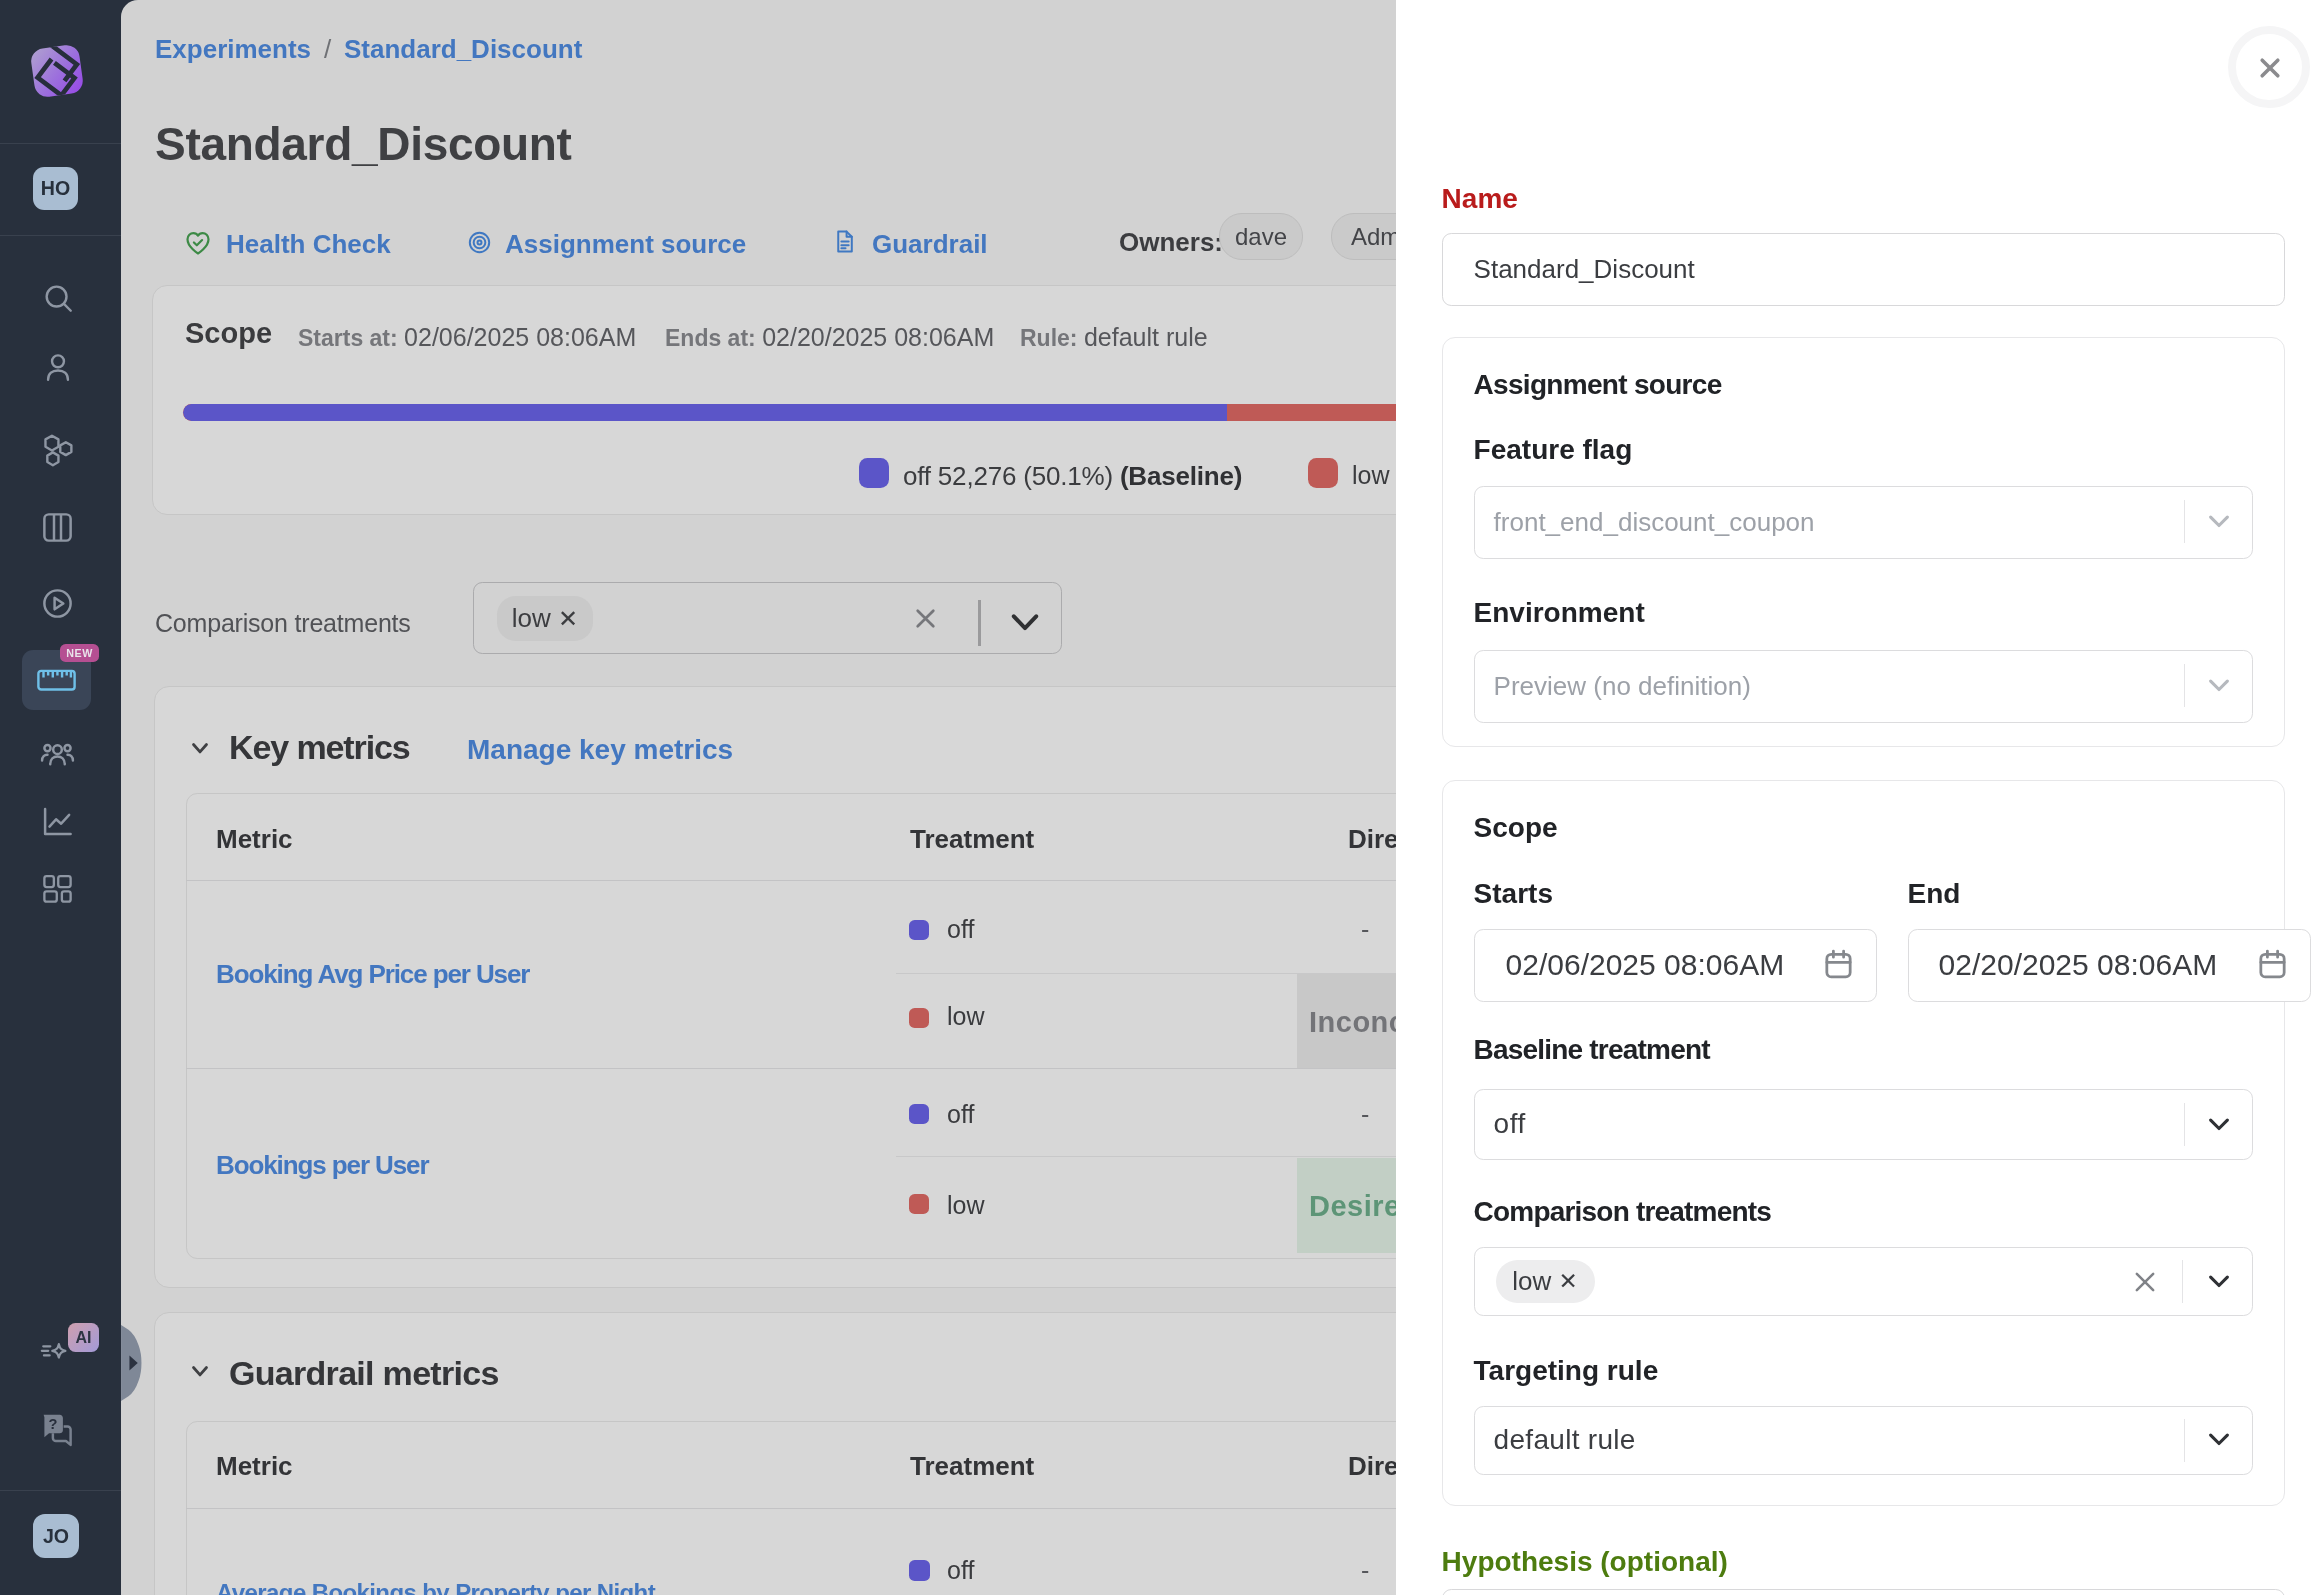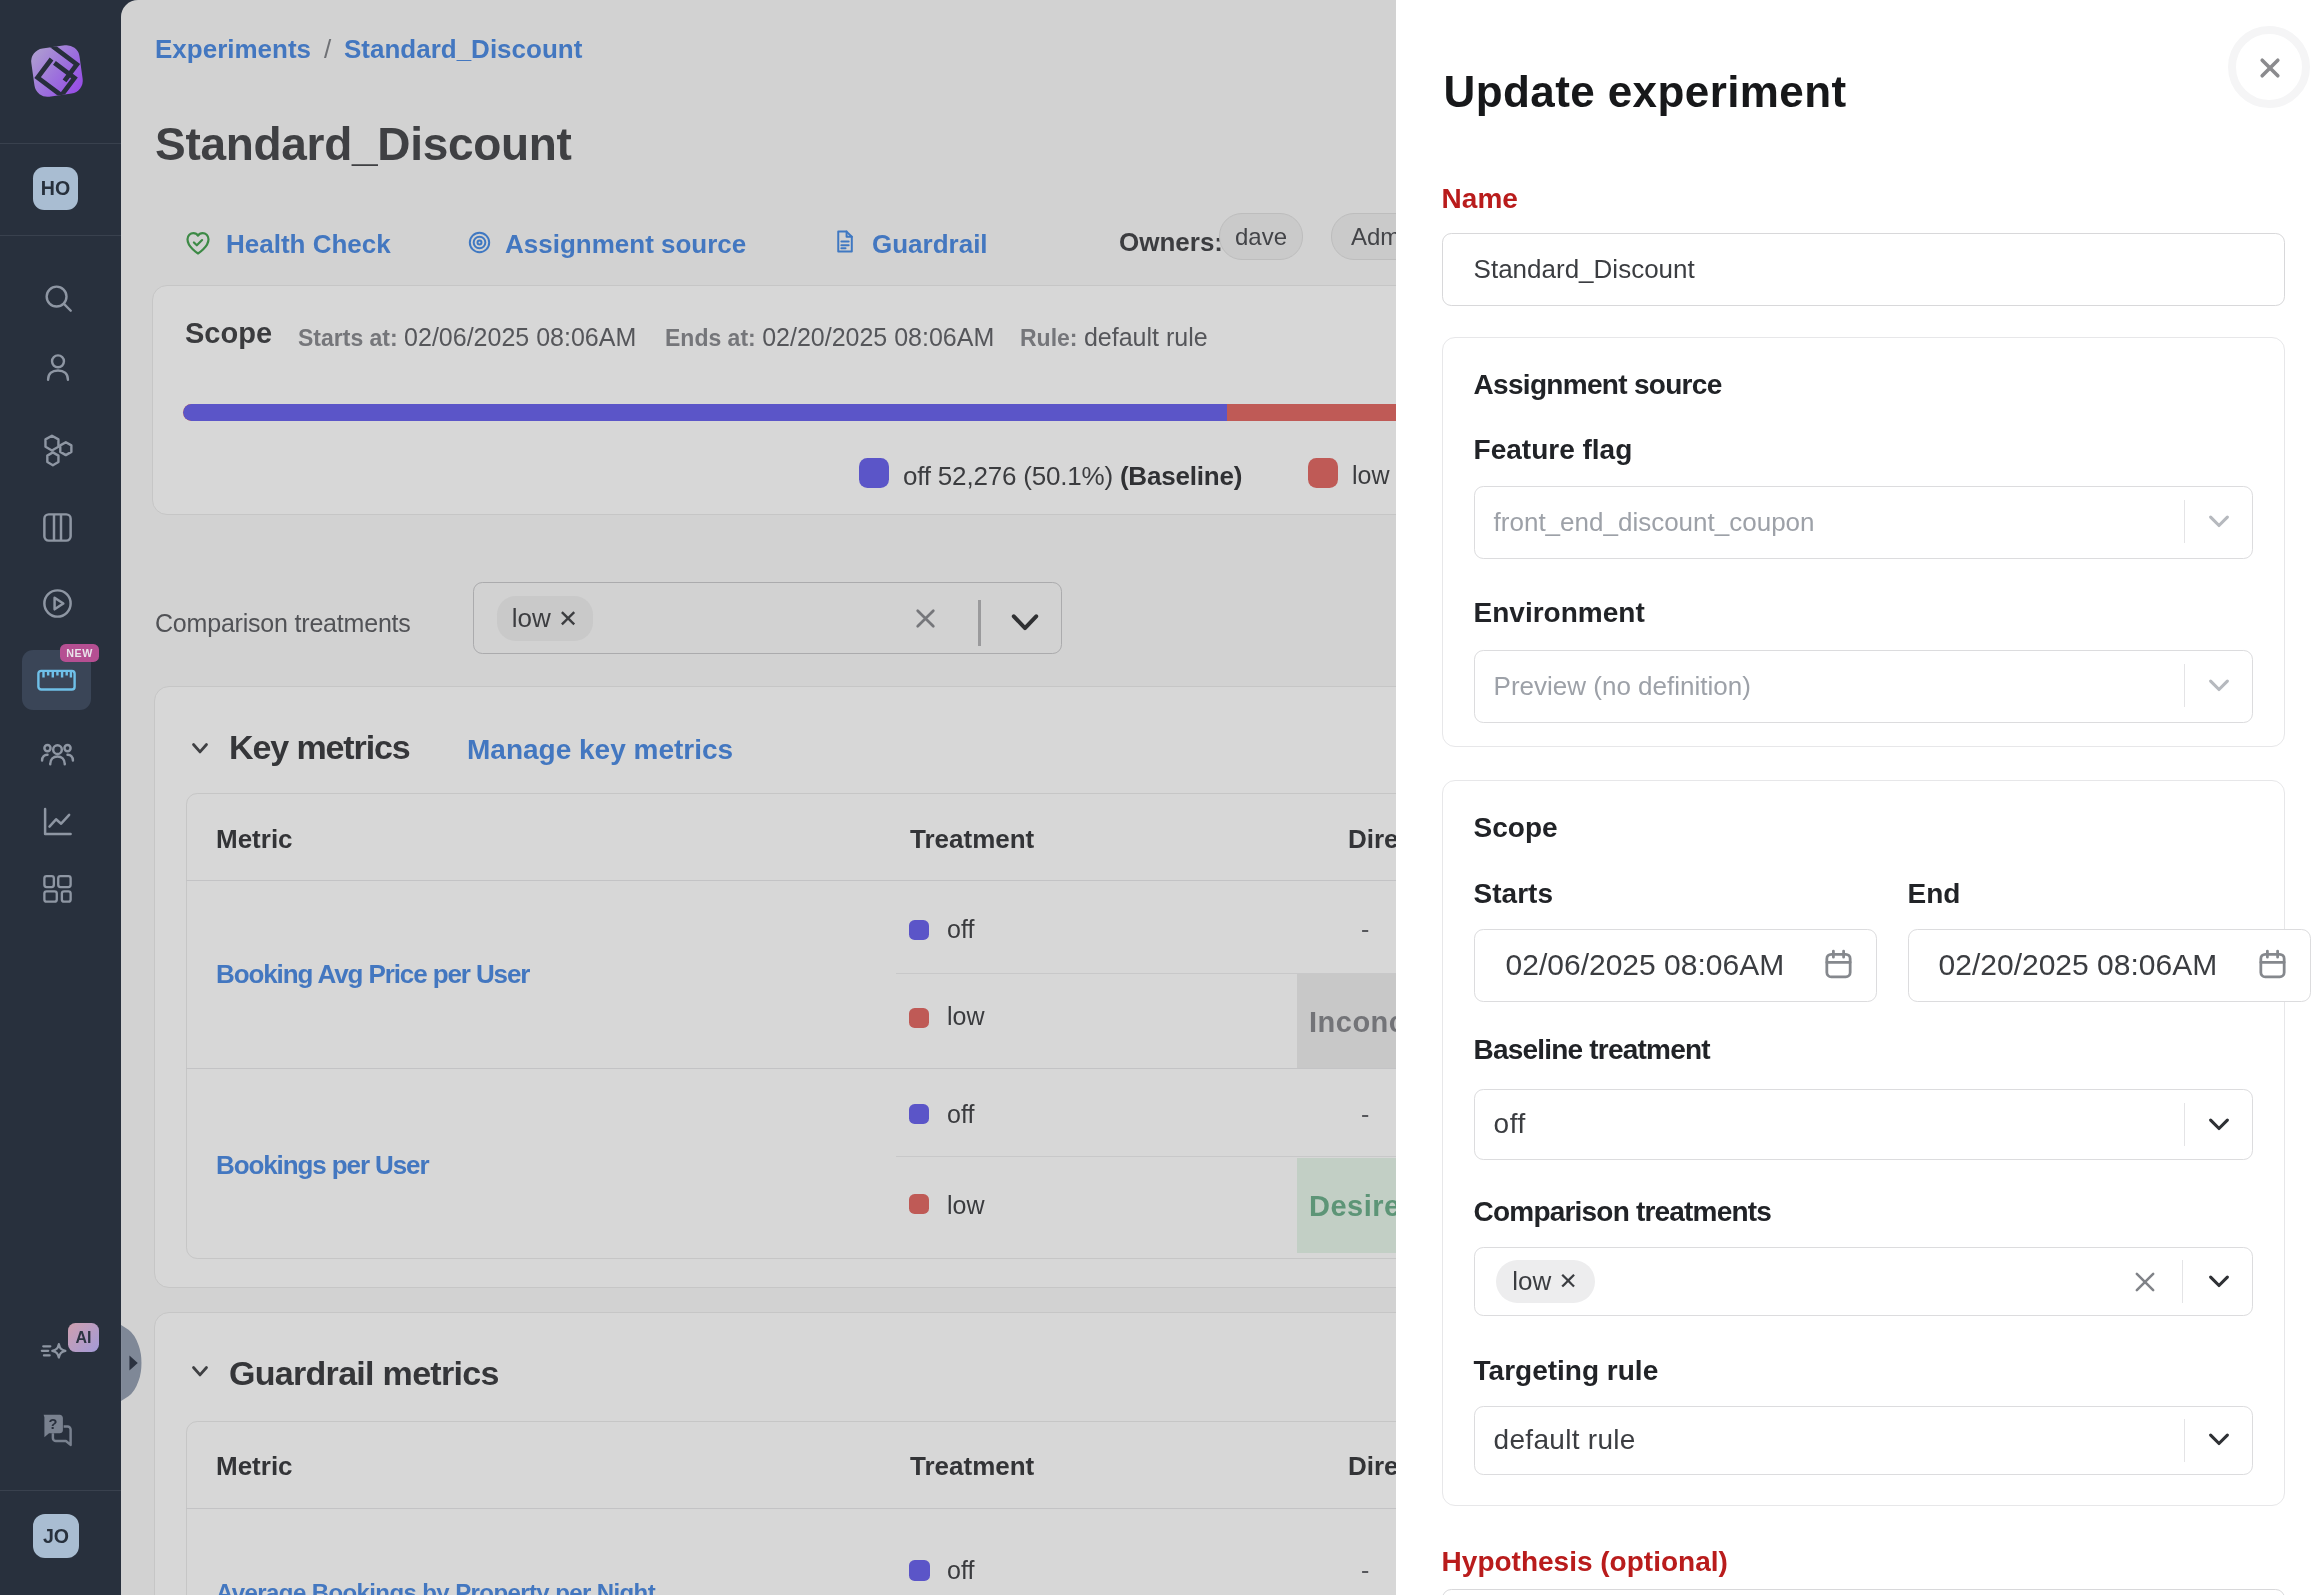--- a/index.html
+++ b/index.html
@@ -238,21 +238,20 @@
 </svg>
 
 <div class="ab" id="drawer" style="left:1396px;top:0;width:927px;height:1595px;background:#ffffff;font-size:26px;color:#3b3d41;">
  <div class="ab" style="left:5.6px;top:0;width:921px;height:1595px;">
 
   <div class="ab" style="left:826px;top:26px;width:82px;height:82px;border-radius:50%;border:8.4px solid #f5f5f6;box-sizing:border-box;"></div>
   <svg class="ab" style="left:856px;top:56px;" width="24" height="24" viewBox="0 0 24 24" fill="none" stroke="#8b8b8e" stroke-width="3.6" stroke-linecap="round">
         <path d="M4.2 4.2 L19.8 19.8 M19.8 4.2 L4.2 19.8"></path>
       </svg>
 
-  <div class="ab" style="left:42px;top:67px;font-size:44px;font-weight:700;color:#17181a;letter-spacing:0.4px;">Update experiment</div>
 
   <div class="ab" style="left:40px;top:183px;font-size:28px;font-weight:700;color:#b91c1c;">Name</div>
   <div class="ab" style="left:40px;top:233px;width:843px;height:73px;border:1.9px solid #d8d8da;border-radius:9.3px;box-sizing:border-box;"></div>
   <div class="ab" style="left:72px;top:254px;font-size:26px;color:#3b3d41;">Standard_Discount</div>
 
   <div class="ab" style="left:40px;top:337px;width:843px;height:410px;border:1.9px solid #e7e7e9;border-radius:13px;box-sizing:border-box;"></div>
   <div class="ab" style="left:72px;top:369px;font-size:28px;font-weight:700;color:#212327;letter-spacing:-0.7px;">Assignment source</div>
   <div class="ab" style="left:72px;top:434px;font-size:28px;font-weight:700;color:#212327;">Feature flag</div>
   <div class="ab" style="left:72px;top:486px;width:779px;height:73px;border:1.9px solid #dcdcde;border-radius:9.3px;box-sizing:border-box;"></div>
   <div class="ab" style="left:92px;top:507px;font-size:26px;color:#9da1a8;">front_end_discount_coupon</div>
@@ -308,17 +307,17 @@
       </svg>
 
   <div class="ab" style="left:72px;top:1355px;font-size:28px;font-weight:700;color:#212327;">Targeting rule</div>
   <div class="ab" style="left:72px;top:1406px;width:779px;height:69px;border:1.9px solid #dcdcde;border-radius:9.3px;box-sizing:border-box;"></div>
   <div class="ab" style="left:92px;top:1424px;font-size:28px;letter-spacing:0.3px;color:#3b3d41;">default rule</div>
   <div class="ab" style="left:782px;top:1419px;width:1.9px;height:43px;background:#e4e4e6;"></div>
   <svg class="ab" style="left:804px;top:1430px;" width="26" height="20.5" viewBox="0 0 28 22" fill="none" stroke="#2f3135" stroke-width="3.4" stroke-linecap="round" stroke-linejoin="round">
         <path d="M5 5.5 L14 14.5 L23 5.5"></path>
       </svg>
 
-  <div class="ab" style="left:40px;top:1546px;font-size:28px;font-weight:700;color:#b91c1c;">Hypothesis (optional)</div>
+  <div class="ab" style="left:40px;top:1546px;font-size:28px;font-weight:700;color:#4d7c0f;">Hypothesis (optional)</div>
   <div class="ab" style="left:40px;top:1589px;width:843px;height:56px;border:1.9px solid #d8d8da;border-radius:9.3px;box-sizing:border-box;"></div>
  </div>
 </div>
 
 
 </body></html>

